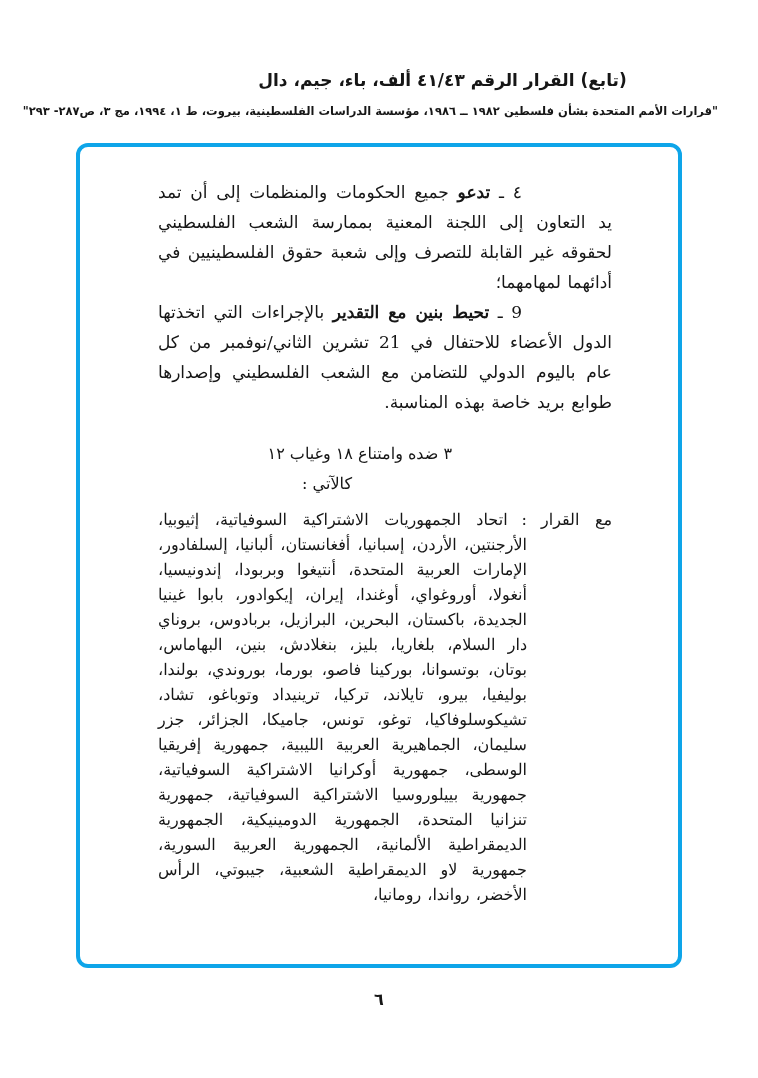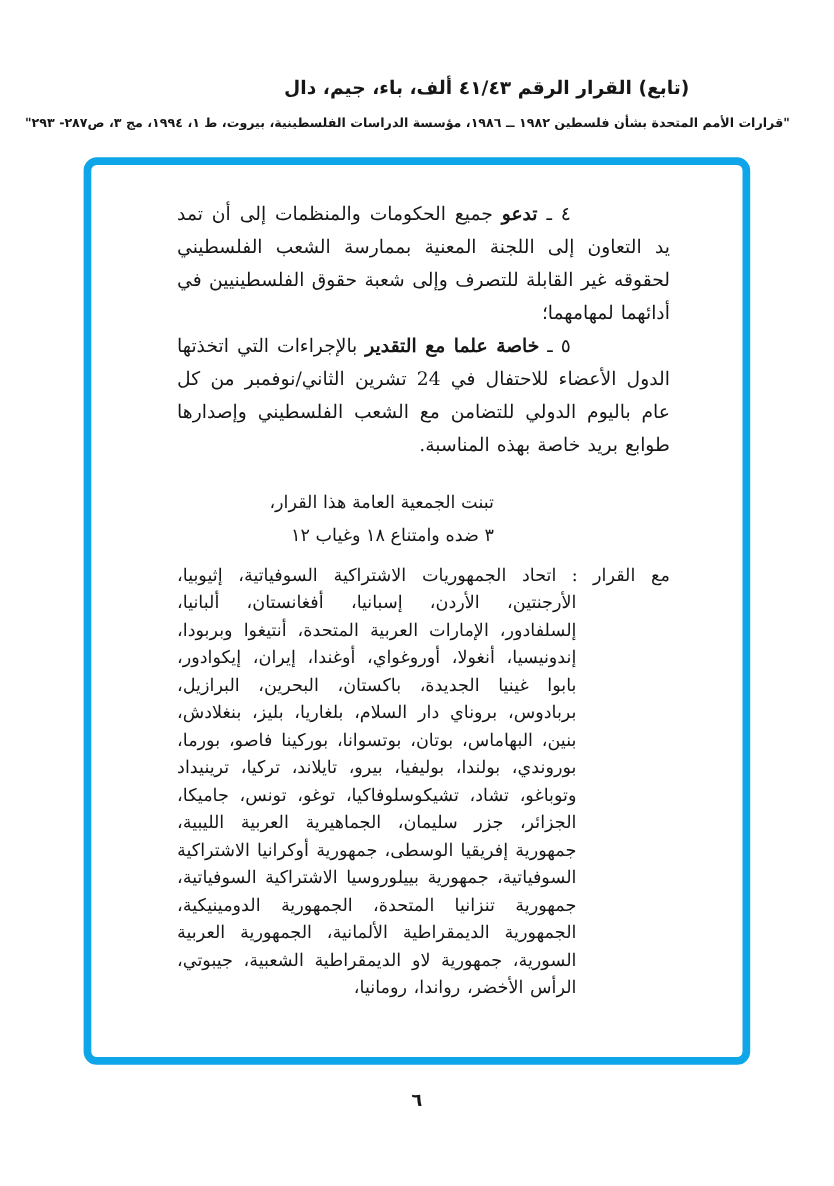--- a/index.html
+++ b/index.html
@@ -40,21 +40,21 @@
     white-space: nowrap;
   }
 
   
   .green-box {
     position: absolute;
     top: 143px;
     left: 76px;
     width: 606px;
     height: 825px;
-    border: 7px solid #0ea5e9;
+    border: 4px solid #0ea5e9;
     border-radius: 12px;
     box-sizing: border-box;
     padding: 30px 66px 0 78px;
   }
 
   
   .op-para {
     margin: 0;
     text-align: justify;
     text-indent: 90px; 
@@ -106,25 +106,25 @@
 <div class="page">
 
   <div class="doc-title">(تابع) القرار الرقم ٤١/٤٣ ألف، باء، جيم، دال</div>
 
   <div class="doc-source">"قرارات الأمم المتحدة بشأن فلسطين ١٩٨٢ ــ ١٩٨٦، مؤسسة الدراسات الفلسطينية، بيروت، ط ١، ١٩٩٤، مج ٣، ص٢٨٧- ٢٩٣"</div>
 
   <div class="green-box">
 
     <p class="op-para"><span>٤ ـ </span><span class="b">تدعو</span><span> جميع الحكومات والمنظمات إلى أن تمد يد التعاون إلى اللجنة المعنية بممارسة الشعب الفلسطيني لحقوقه غير القابلة للتصرف وإلى شعبة حقوق الفلسطينيين في أدائهما لمهامهما؛</span></p>
 
-    <p class="op-para"><span>٥ ـ </span><span class="b">خاصة علما مع التقدير</span><span> بالإجراءات التي اتخذتها الدول الأعضاء للاحتفال في 24 تشرين الثاني/نوفمبر من كل عام باليوم الدولي للتضامن مع الشعب الفلسطيني وإصدارها طوابع بريد خاصة بهذه المناسبة.</span></p>
+    <p class="op-para"><span>9 ـ </span><span class="b">تحيط بنين مع التقدير</span><span> بالإجراءات التي اتخذتها الدول الأعضاء للاحتفال في 21 تشرين الثاني/نوفمبر من كل عام باليوم الدولي للتضامن مع الشعب الفلسطيني وإصدارها طوابع بريد خاصة بهذه المناسبة.</span></p>
 
     <div class="adoption-block">
-      <div class="adoption-line">تبنت الجمعية العامة هذا القرار،</div>
       <div class="adoption-line">٣ ضده وامتناع ١٨ وغياب ١٢</div>
+      <div class="adoption-line indented">كالآتي :</div>
     </div>
 
     <p class="vote-list"><span class="vote-label">مع القرار</span><span class="vote-colon">:</span><span>اتحاد الجمهوريات الاشتراكية السوفياتية، إثيوبيا، الأرجنتين، الأردن، إسبانيا، أفغانستان، ألبانيا، إلسلفادور، الإمارات العربية المتحدة، أنتيغوا وبربودا، إندونيسيا، أنغولا، أوروغواي، أوغندا، إيران، إيكوادور، بابوا غينيا الجديدة، باكستان، البحرين، البرازيل، بربادوس، بروناي دار السلام، بلغاريا، بليز، بنغلادش، بنين، البهاماس، بوتان، بوتسوانا، بوركينا فاصو، بورما، بوروندي، بولندا، بوليفيا، بيرو، تايلاند، تركيا، ترينيداد وتوباغو، تشاد، تشيكوسلوفاكيا، توغو، تونس، جاميكا، الجزائر، جزر سليمان، الجماهيرية العربية الليبية، جمهورية إفريقيا الوسطى، جمهورية أوكرانيا الاشتراكية السوفياتية، جمهورية بييلوروسيا الاشتراكية السوفياتية، جمهورية تنزانيا المتحدة، الجمهورية الدومينيكية، الجمهورية الديمقراطية الألمانية، الجمهورية العربية السورية، جمهورية لاو الديمقراطية الشعبية، جيبوتي، الرأس الأخضر، رواندا، رومانيا،</span></p>
 
   </div>
 
   <div class="page-number">٦</div>
 
 </div>
 

